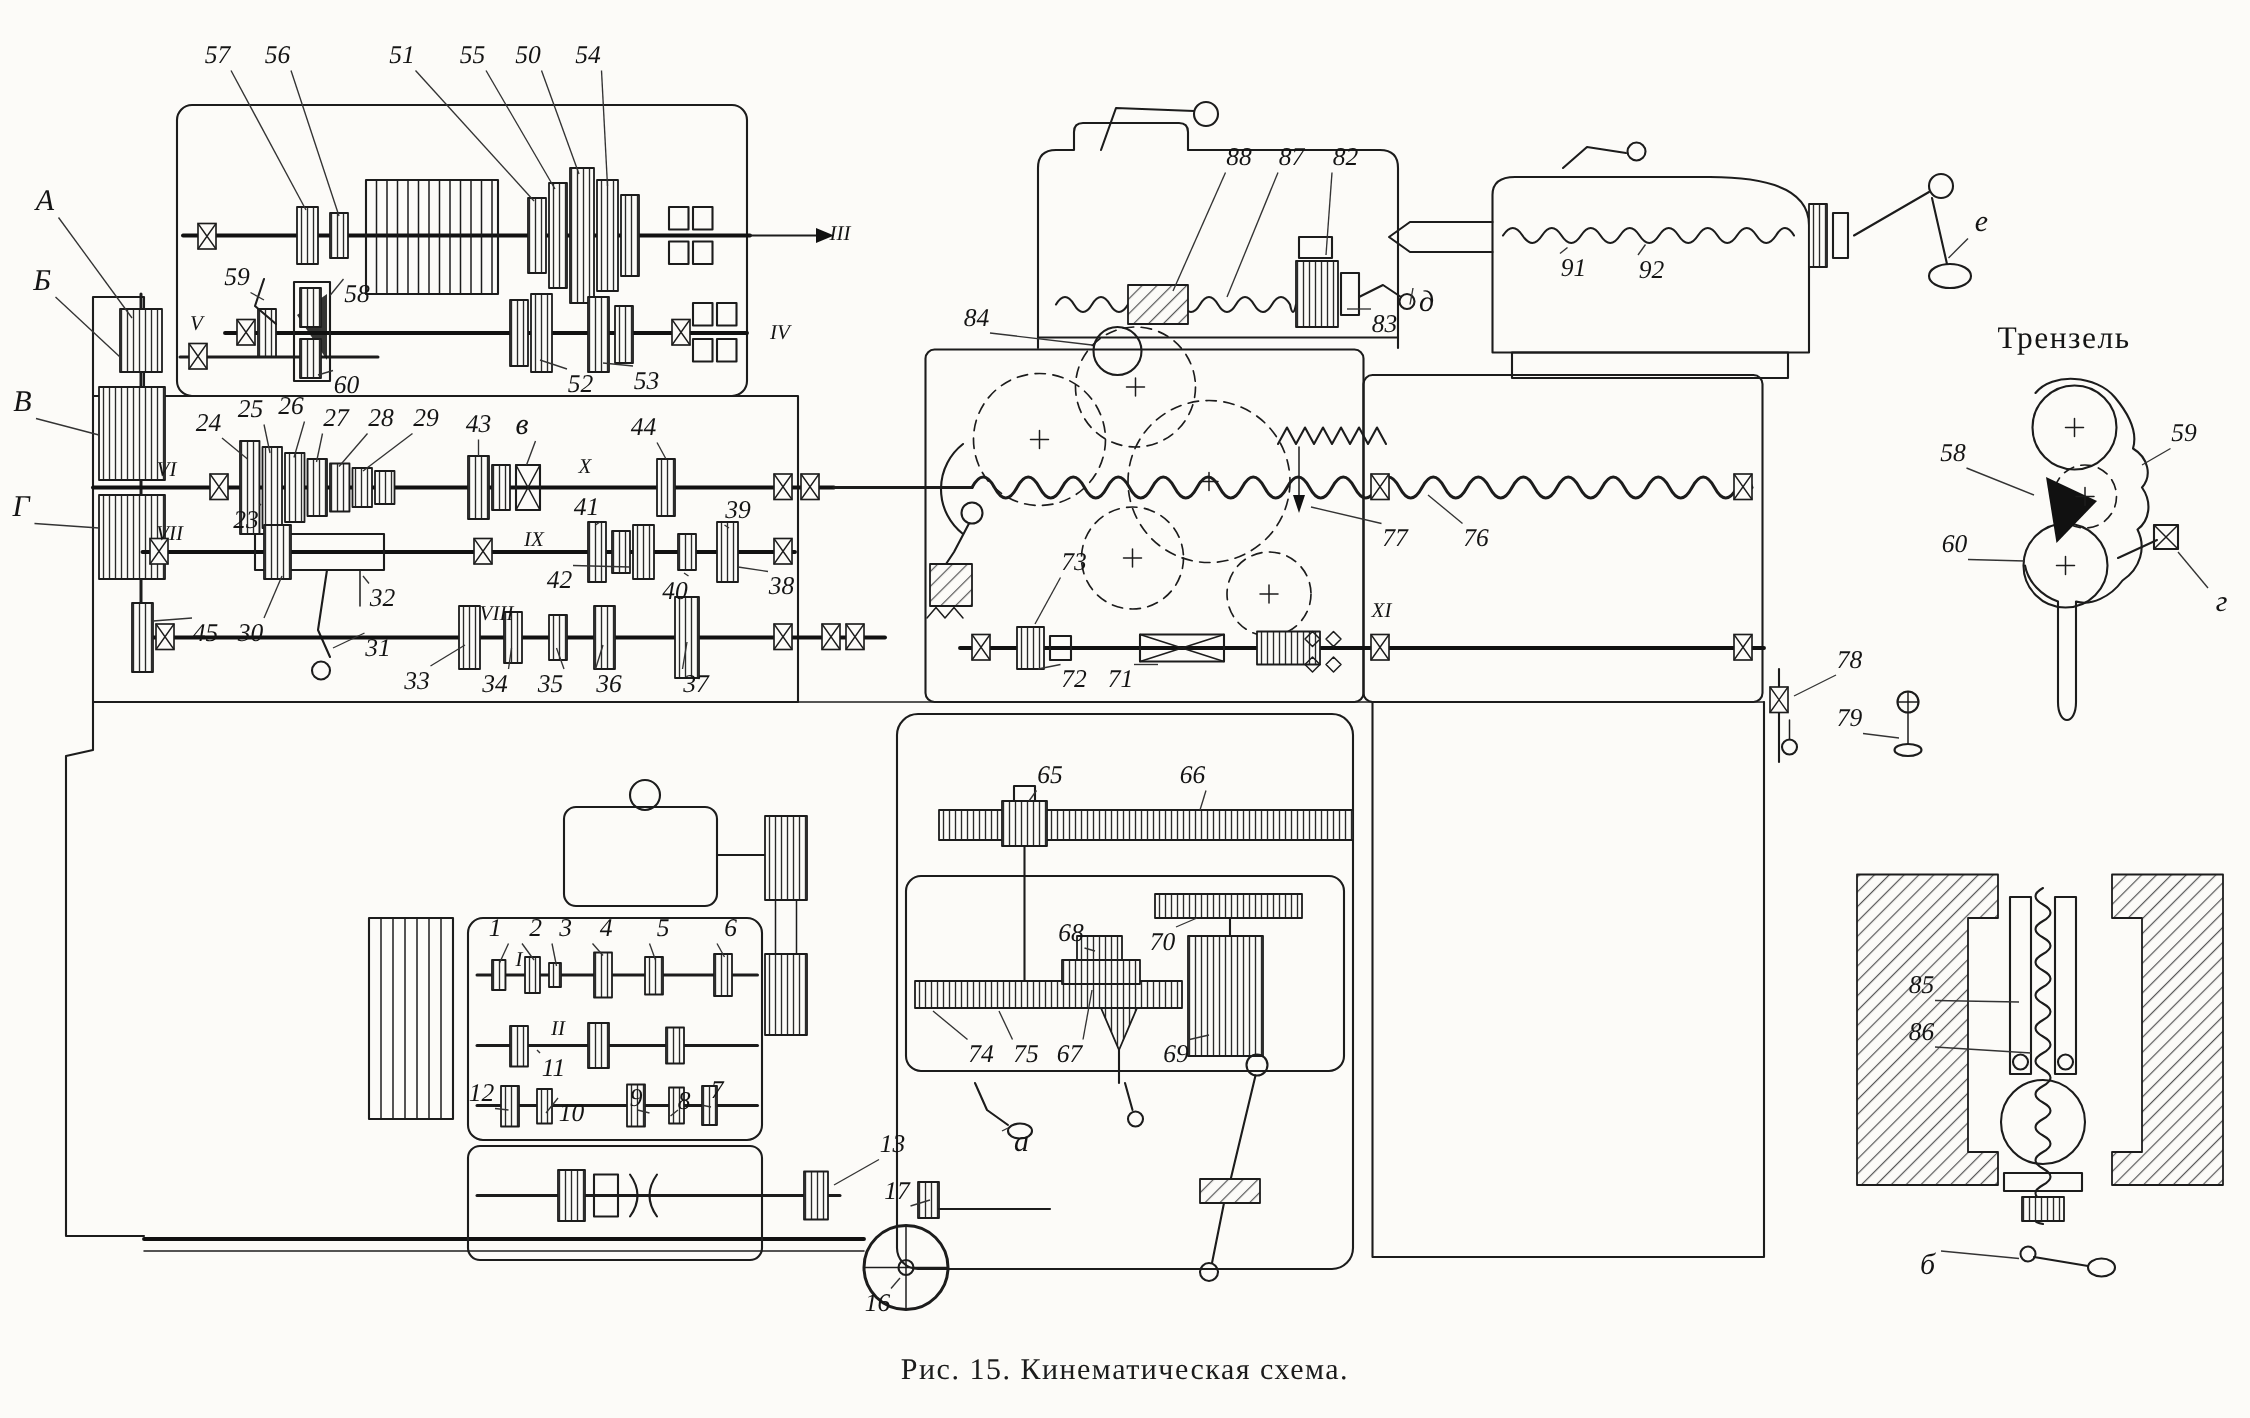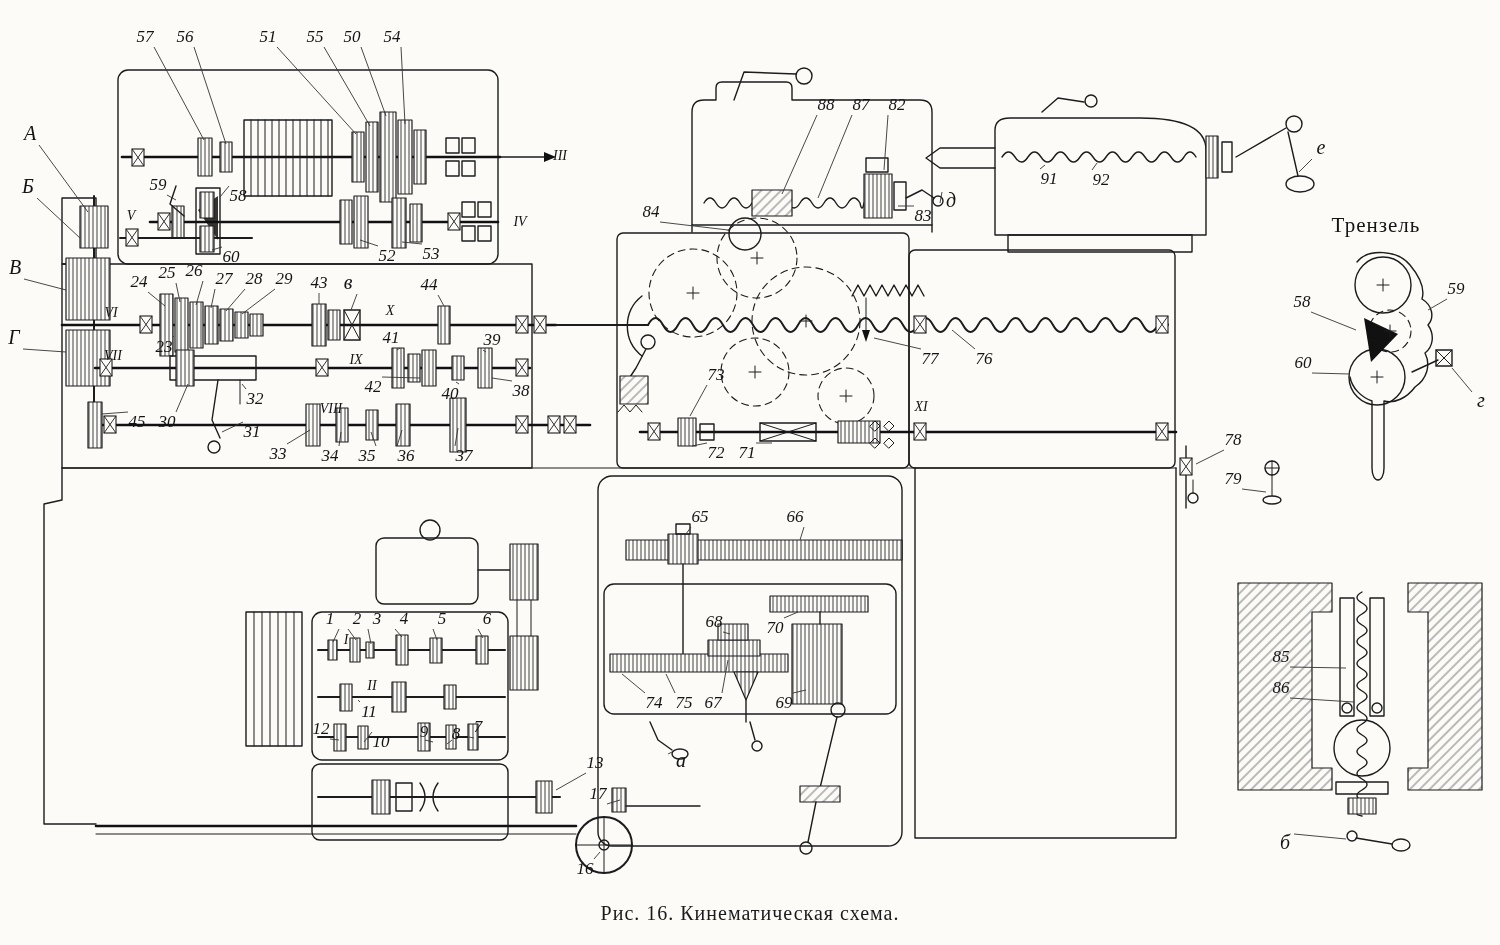--- a/index.html
+++ b/index.html
@@ -498,13 +498,13 @@
       <text x="113" y="360" class="lbl roman">VII</text>
       <text x="390" y="315" class="lbl roman">X</text>
       <text x="356" y="364" class="lbl roman">IX</text>
       <text x="331" y="413" class="lbl roman">VIII</text>
       <text x="921" y="411" class="lbl roman">XI</text>
       <text x="346" y="644" class="lbl roman">I</text>
       <text x="372" y="690" class="lbl roman">II</text>
     </g>
 </svg>
 
-<div class="caption">Рис. 16. Кинематическая схема.</div>
+<div class="caption">Рис. 15. Кинематическая схема.</div>
 
 </body></html>

